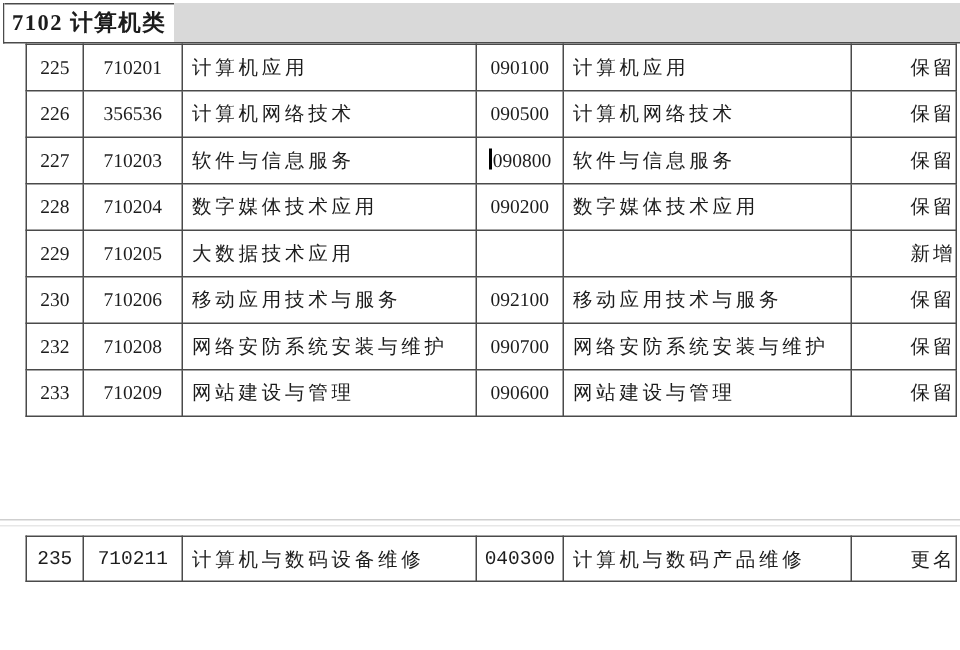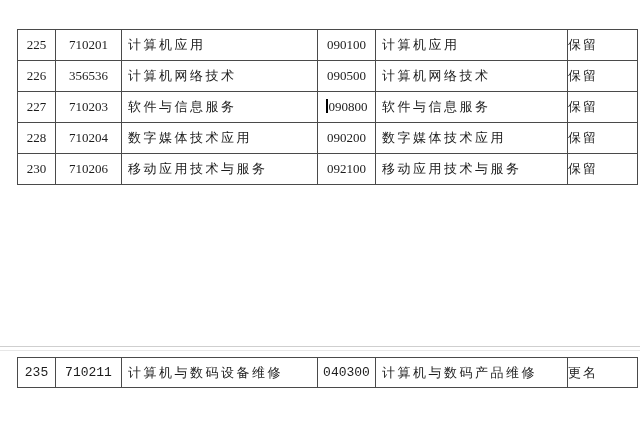--- a/index.html
+++ b/index.html
@@ -18,36 +18,40 @@
 
   
   table{border-collapse:collapse;table-layout:fixed;position:absolute;left:17px;width:620px;background:#fff;}
   .main-table{top:29px;}
   .bottom-table{top:357px;}
   td{border:1px solid #4a4a4a;font-size:13px;overflow:hidden;white-space:nowrap;padding:0;}
   tr.r{height:31px;}
   tr.r-last{height:30px;font-family:Liberation Mono, monospace;}
   td.c{text-align:center;}
   td.name{text-align:left;padding-left:6px;letter-spacing:2.5px;}
-  td.status{text-align:left;letter-spacing:2px;}
+  td.status{text-align:right;letter-spacing:2px;}
   tr.bh{height:46px;}
   tr.bh td{font-weight:bold;font-size:15px;text-align:center;letter-spacing:1px;
            white-space:pre-line;line-height:1.35;vertical-align:middle;}
 
   .caret{display:inline-block;width:2px;height:14px;background:#000;vertical-align:-2px;margin-right:1px;}
 
   
   .seam1{position:absolute;left:0;top:346px;width:640px;height:1px;background:#cfcfcf;}
   .seam2{position:absolute;left:0;top:350px;width:640px;height:1px;background:#e7e7e7;}
 </style>
 </head>
 <body>
 
 <div class="stage">
 
+  <div class="band">
+    <div class="band-title">7102 计算机类</div>
+    <div class="band-fill"></div>
+  </div>
 
   <table class="main-table">
     <colgroup>
       <col style="width:38px">
         <col style="width:66px">
         <col style="width:196px">
       <col style="width:58px">
         <col style="width:192px">
         <col style="width:70px">
     </colgroup>
@@ -78,25 +82,49 @@
       </tr>
       <tr class="r">
         <td class="c">228</td>
         <td class="c">710204</td>
         <td class="name">数字媒体技术应用</td>
         <td class="c">090200</td>
         <td class="name">数字媒体技术应用</td>
         <td class="status">保留</td>
       </tr>
       <tr class="r">
+        <td class="c">229</td>
+        <td class="c">710205</td>
+        <td class="name">大数据技术应用</td>
+        <td class="c"></td>
+        <td class="name"></td>
+        <td class="status">新增</td>
+      </tr>
+      <tr class="r">
         <td class="c">230</td>
         <td class="c">710206</td>
         <td class="name">移动应用技术与服务</td>
         <td class="c">092100</td>
         <td class="name">移动应用技术与服务</td>
+        <td class="status">保留</td>
+      </tr>
+      <tr class="r">
+        <td class="c">232</td>
+        <td class="c">710208</td>
+        <td class="name">网络安防系统安装与维护</td>
+        <td class="c">090700</td>
+        <td class="name">网络安防系统安装与维护</td>
+        <td class="status">保留</td>
+      </tr>
+      <tr class="r">
+        <td class="c">233</td>
+        <td class="c">710209</td>
+        <td class="name">网站建设与管理</td>
+        <td class="c">090600</td>
+        <td class="name">网站建设与管理</td>
         <td class="status">保留</td>
       </tr>
     </tbody>
   </table>
 
   <div class="seam1"></div>
   <div class="seam2"></div>
 
   <table class="bottom-table">
     <colgroup>

